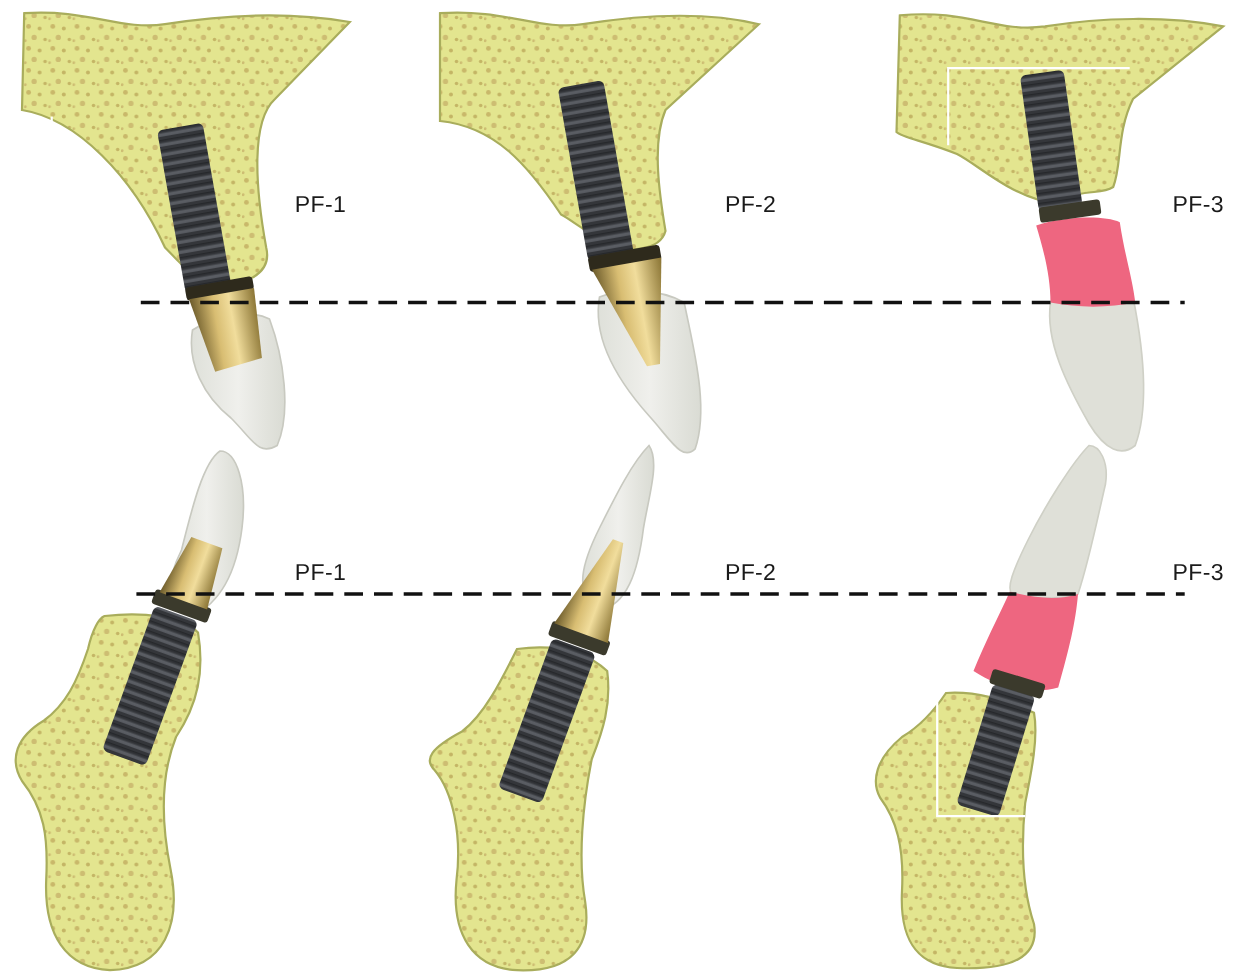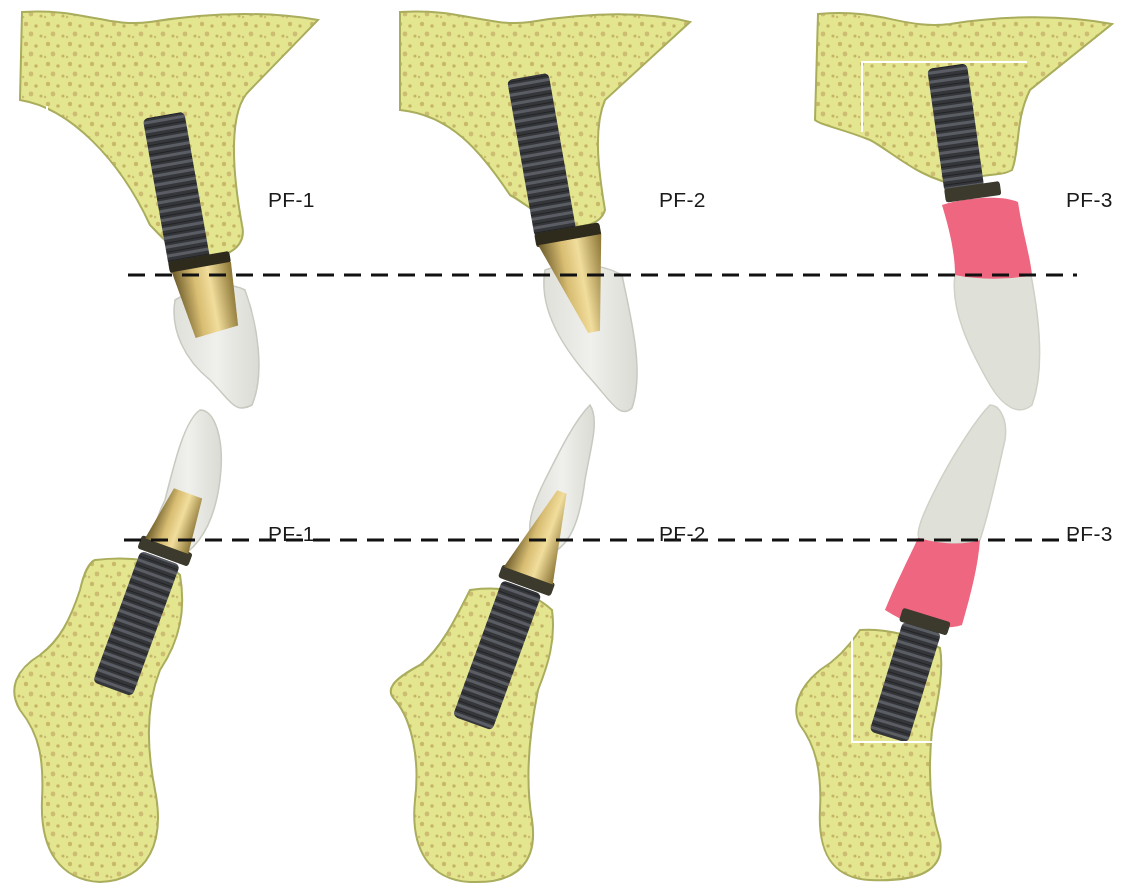--- a/index.html
+++ b/index.html
@@ -1,21 +1,21 @@
 <!DOCTYPE html>
 <html><head>
 <meta charset="utf-8">
 <style>
   html, body { margin: 0; padding: 0; background: #ffffff; }
   body { width: 1131px; height: 891px; position: relative; overflow: hidden;
          font-family: "Liberation Sans", sans-serif; }
   .stage { position: absolute; left: 0; top: 0; width: 1131px; height: 891px; }
   svg.art { position: absolute; left: 0; top: 0; }
   .label { position: absolute; font-size: 21px; color: #1a1a1a; letter-spacing: 0.3px;
-           font-family: "Liberation Sans", sans-serif; line-height: 1; margin-top: 13px; }
+           font-family: "Liberation Sans", sans-serif; line-height: 1; }
 </style>
 </head>
 <body>
 
 <div class="stage">
 
 <svg class="art" width="1131" height="891" viewBox="0 0 1131 891">
   <defs>
     <pattern id="pores" x="0" y="0" width="22" height="20" patternUnits="userSpaceOnUse">
       <rect width="22" height="20" fill="#e3e58f"></rect>

